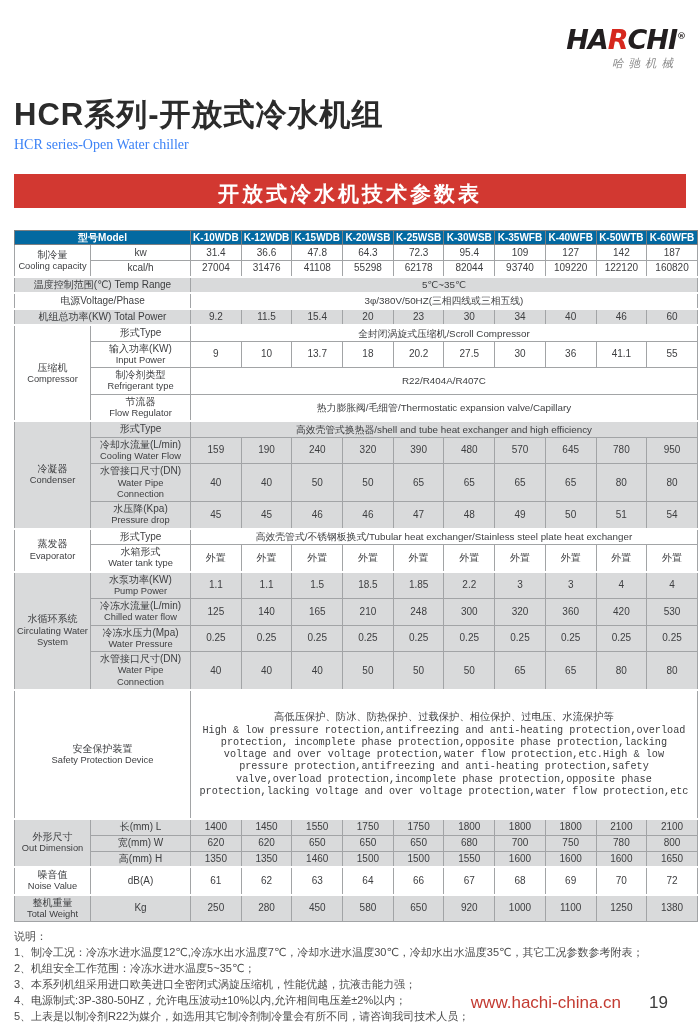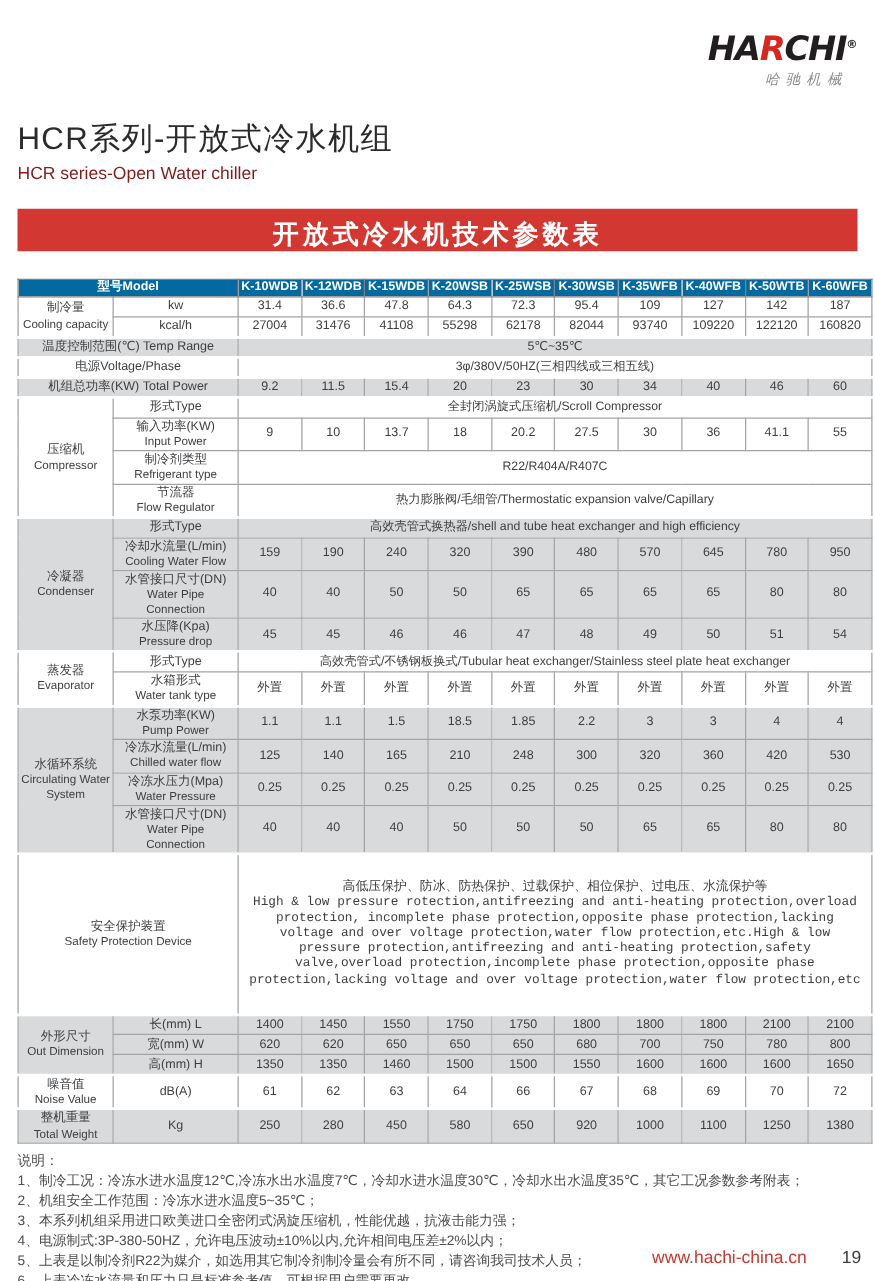--- a/index.html
+++ b/index.html
@@ -11,23 +11,23 @@
   
   .logo { position:absolute; top:26px; right:14px; text-align:right; }
   .logo-word { font-family:"DejaVu Sans",sans-serif; font-style:italic; font-weight:bold;
                font-size:27px; line-height:1; color:#221e1f; letter-spacing:-1px; white-space:nowrap; }
   .lg-red { color:#d6281e; }
   .reg { font-size:9px; font-style:normal; vertical-align:super; letter-spacing:0; }
   .logo-sub { margin-top:3px; padding-right:8px; font-style:italic; font-size:11.5px;
               letter-spacing:5px; color:#8d8d8d; }
 
   
-  h1.title { margin:0; padding-top:96px; font-size:25px; font-weight:normal;
+  h1.title { margin:0; padding-top:96px; font-size:31px; font-weight:bold;
              color:#2b2b2b; letter-spacing:1px; line-height:1.2; }
-  .subtitle { margin-top:4px; font-size:14px; color:#7f1d1d; }
+  .subtitle { margin-top:4px; font-size:14px; color:#3b82f6;font-family:Liberation Serif, serif; }
 
   
   .banner { margin-top:21px; width:672px; height:34px; background:#d23831; color:#ffffff;
             display:flex; align-items:flex-end; justify-content:center;
             font-size:21px; font-weight:bold; letter-spacing:3px; }
 
   
   table.spec { margin-top:22px; width:683px; border-collapse:collapse; table-layout:fixed;
                font-size:10px; color:#3d3e40; }
   .spec th, .spec td { border:1px solid #a2a4a6; text-align:center; vertical-align:middle;
@@ -44,21 +44,21 @@
   td.mergedv { font-size:9.8px; }
   td.safety { text-align:center; padding:20px 7px;font-family:Liberation Mono, monospace; }
   td.safety .zh { font-size:10.3px; margin-bottom:1px; }
   td.safety .en { font-size:10.2px; line-height:1.2; }
 
   
   .notes { margin-top:7px; font-size:11px; color:#4c4c4c; line-height:1.45; }
   .notes .note { white-space:nowrap; }
 
   
-  .footer { position:absolute; right:11px; bottom:12px; font-size:14px; }
+  .footer { position:absolute; right:32px; bottom:12px; font-size:17px; }
   .url { color:#c33a31; margin-right:28px; }
   .pagenum { color:#3c3c3c; }
 </style>
 </head>
 <body>
 
 <div class="page">
 
   <div class="logo">
     <div class="logo-word"><span>HA</span><span class="lg-red">R</span><span>CHI</span><sup class="reg">®</sup></div>

